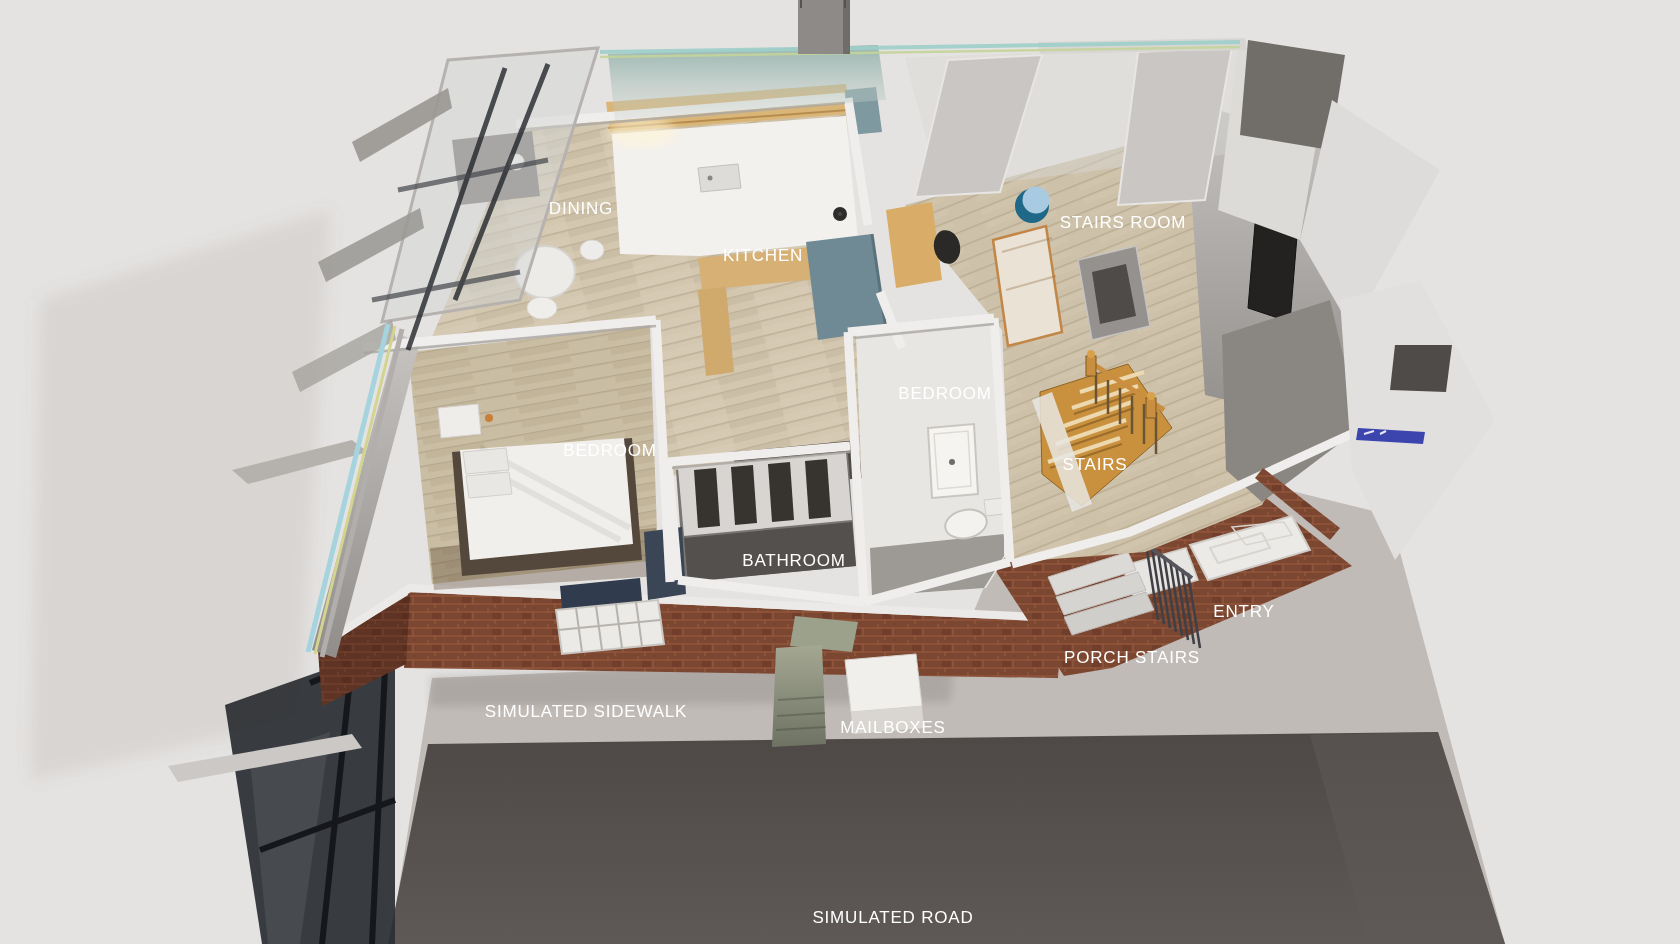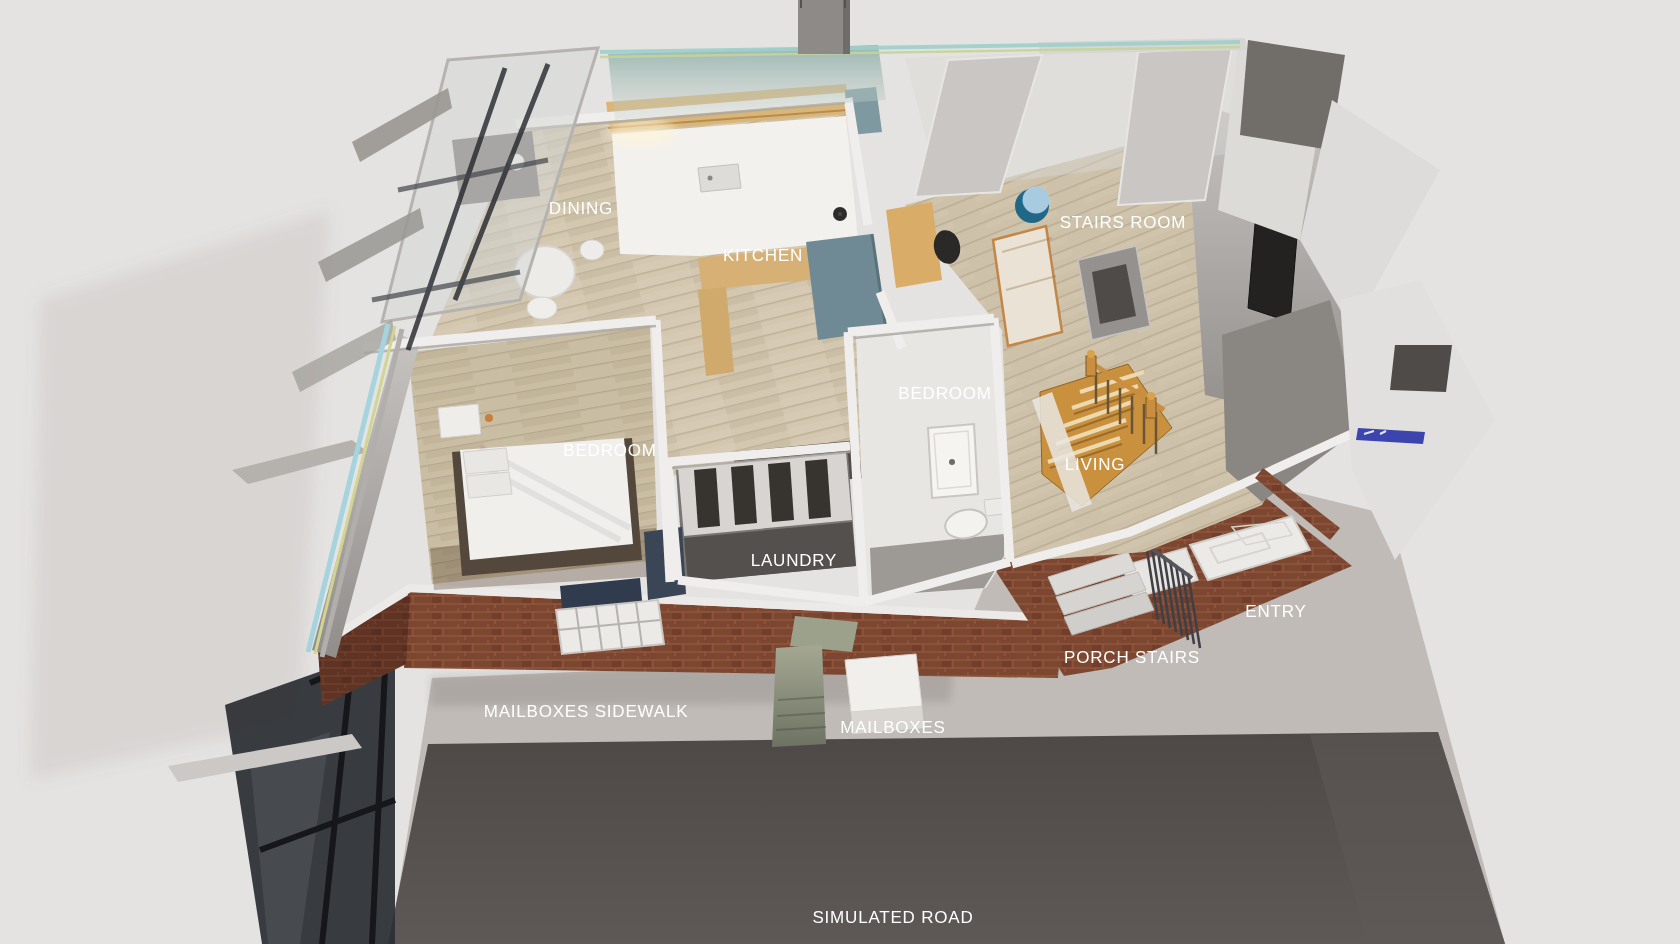--- a/index.html
+++ b/index.html
@@ -309,21 +309,21 @@
     <polygon points="851,712 922,706 924,728 853,734" fill="#d9d6d2"></polygon>
   </g>
 </svg>
 
 <div id="labels">
       <div class="room-label" style="left: 577px; top: 208px;">DINING</div>
       <div class="room-label" style="left: 759px; top: 255px;">KITCHEN</div>
       <div class="room-label" style="left: 1119px; top: 222px;">STAIRS ROOM</div>
       <div class="room-label" style="left: 941px; top: 393px;">BEDROOM</div>
       <div class="room-label" style="left: 582px; top: 450px; margin-left: 24px;">BEDROOM</div>
-      <div class="room-label" style="left: 1091px; top: 464px;">LIVING</div>
-      <div class="room-label" style="left: 790px; top: 560px;">LAUNDRY</div>
-      <div class="room-label" style="left: 1240px; top: 611px; margin-left: 32px;">ENTRY</div>
+      <div class="room-label" style="left: 1091px; top: 464px;">STAIRS</div>
+      <div class="room-label" style="left: 790px; top: 560px;">BATHROOM</div>
+      <div class="room-label" style="left: 1240px; top: 611px;">ENTRY</div>
       <div class="room-label" style="left: 1128px; top: 657px;">PORCH STAIRS</div>
-      <div class="room-label" style="left: 582px; top: 711px;">MAILBOXES SIDEWALK</div>
+      <div class="room-label" style="left: 582px; top: 711px;">SIMULATED SIDEWALK</div>
       <div class="room-label" style="left: 889px; top: 727px;">MAILBOXES</div>
       <div class="room-label" style="left: 889px; top: 878px; margin-top: 39px;">SIMULATED ROAD</div>
     </div>
 </div>
 
 </body></html>

